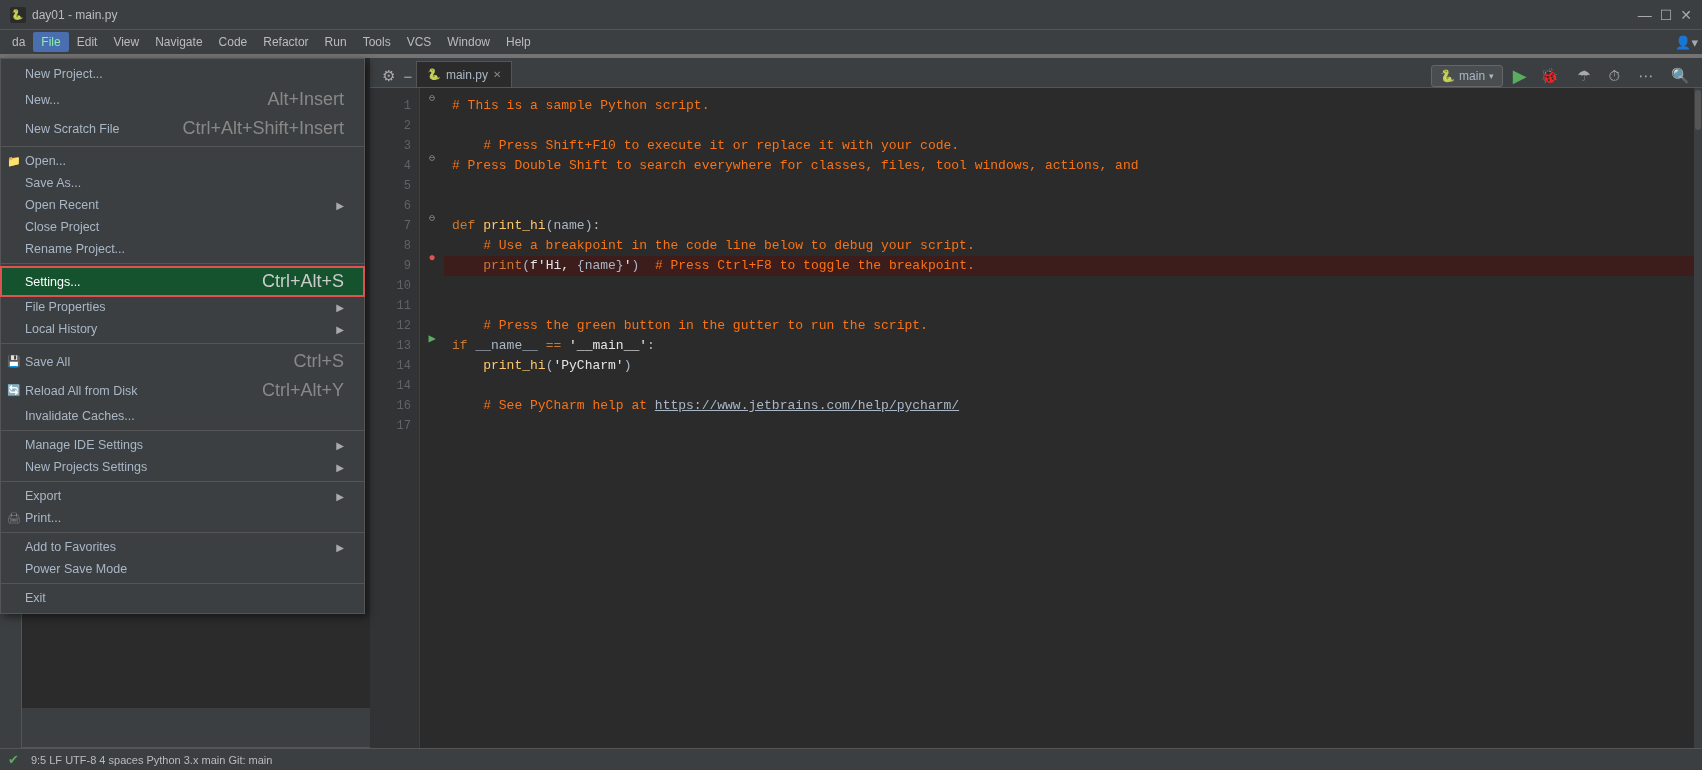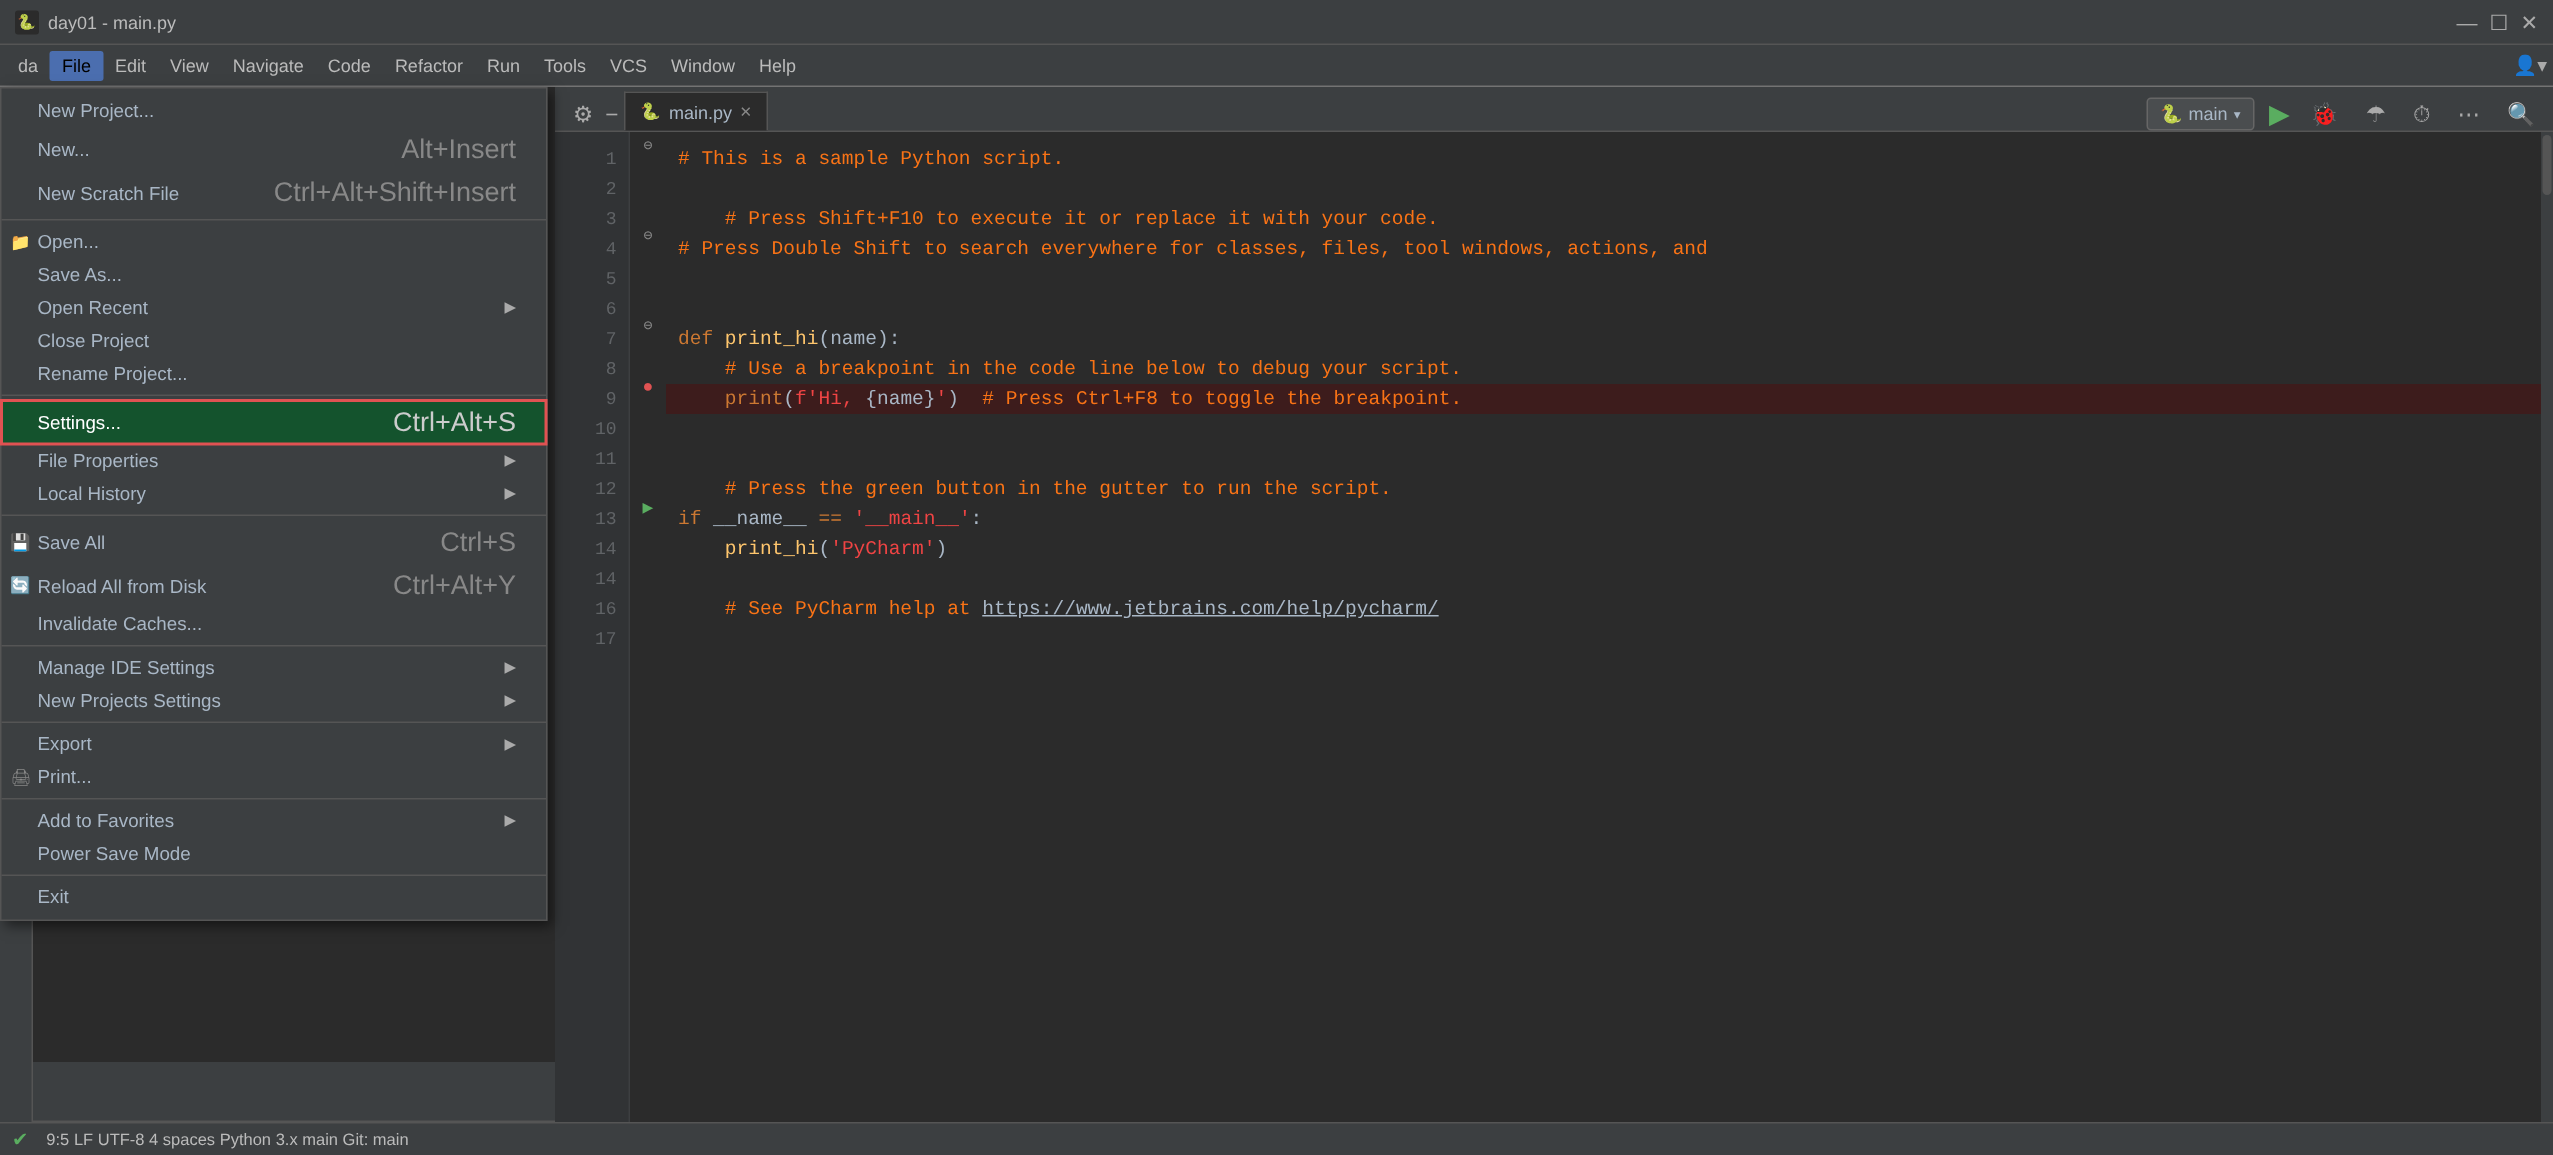--- a/index.html
+++ b/index.html
@@ -46,34 +46,34 @@
       color: #aaa; font-size: 14px; cursor: pointer;
     }
 
     
     .menubar {
       height: 28px;
       background: #3c3f41;
       display: flex;
       align-items: center;
       padding: 0 4px;
-      border-bottom: 1px solid #737373;
+      border-bottom: 4px solid #737373;
       position: relative;
       z-index: 200;
     }
     .menu-item {
       padding: 3px 8px;
       color: #bbbbbb;
       cursor: pointer;
       font-size: 12px;
       border-radius: 2px;
     }
     .menu-item:hover, .menu-item.active {
       background: #4b6eaf;
-      color: #000000;
+      color: #86efac;
     }
     .menu-item.active {
       background: #4b6eaf;
     }
 
     
     .toolbar-area {
       height: 40px;
       background: #3c3f41;
       display: flex;
@@ -230,21 +230,21 @@
       align-items: center;
       padding-left: 8px;
       white-space: pre;
       line-height: 20px;
       font-size: 13px;
     }
     .code-line.breakpoint-line {
       background: #3d1c1c;
     }
     .kw-func { color: #ffc66d; }
-    .kw-string { color: #ef4444; }
+    .kw-string { color: #e5e5e5; }
     .kw-comment { color: #f97316; }
     .kw-builtin { color: #cc7832; }
     .kw-name { color: #a9b7c6; }
     .kw-url { color: #a9b7c6; text-decoration: underline; }
 
     
     .scrollbar-v {
       width: 8px;
       background: #3c3f41;
     }

